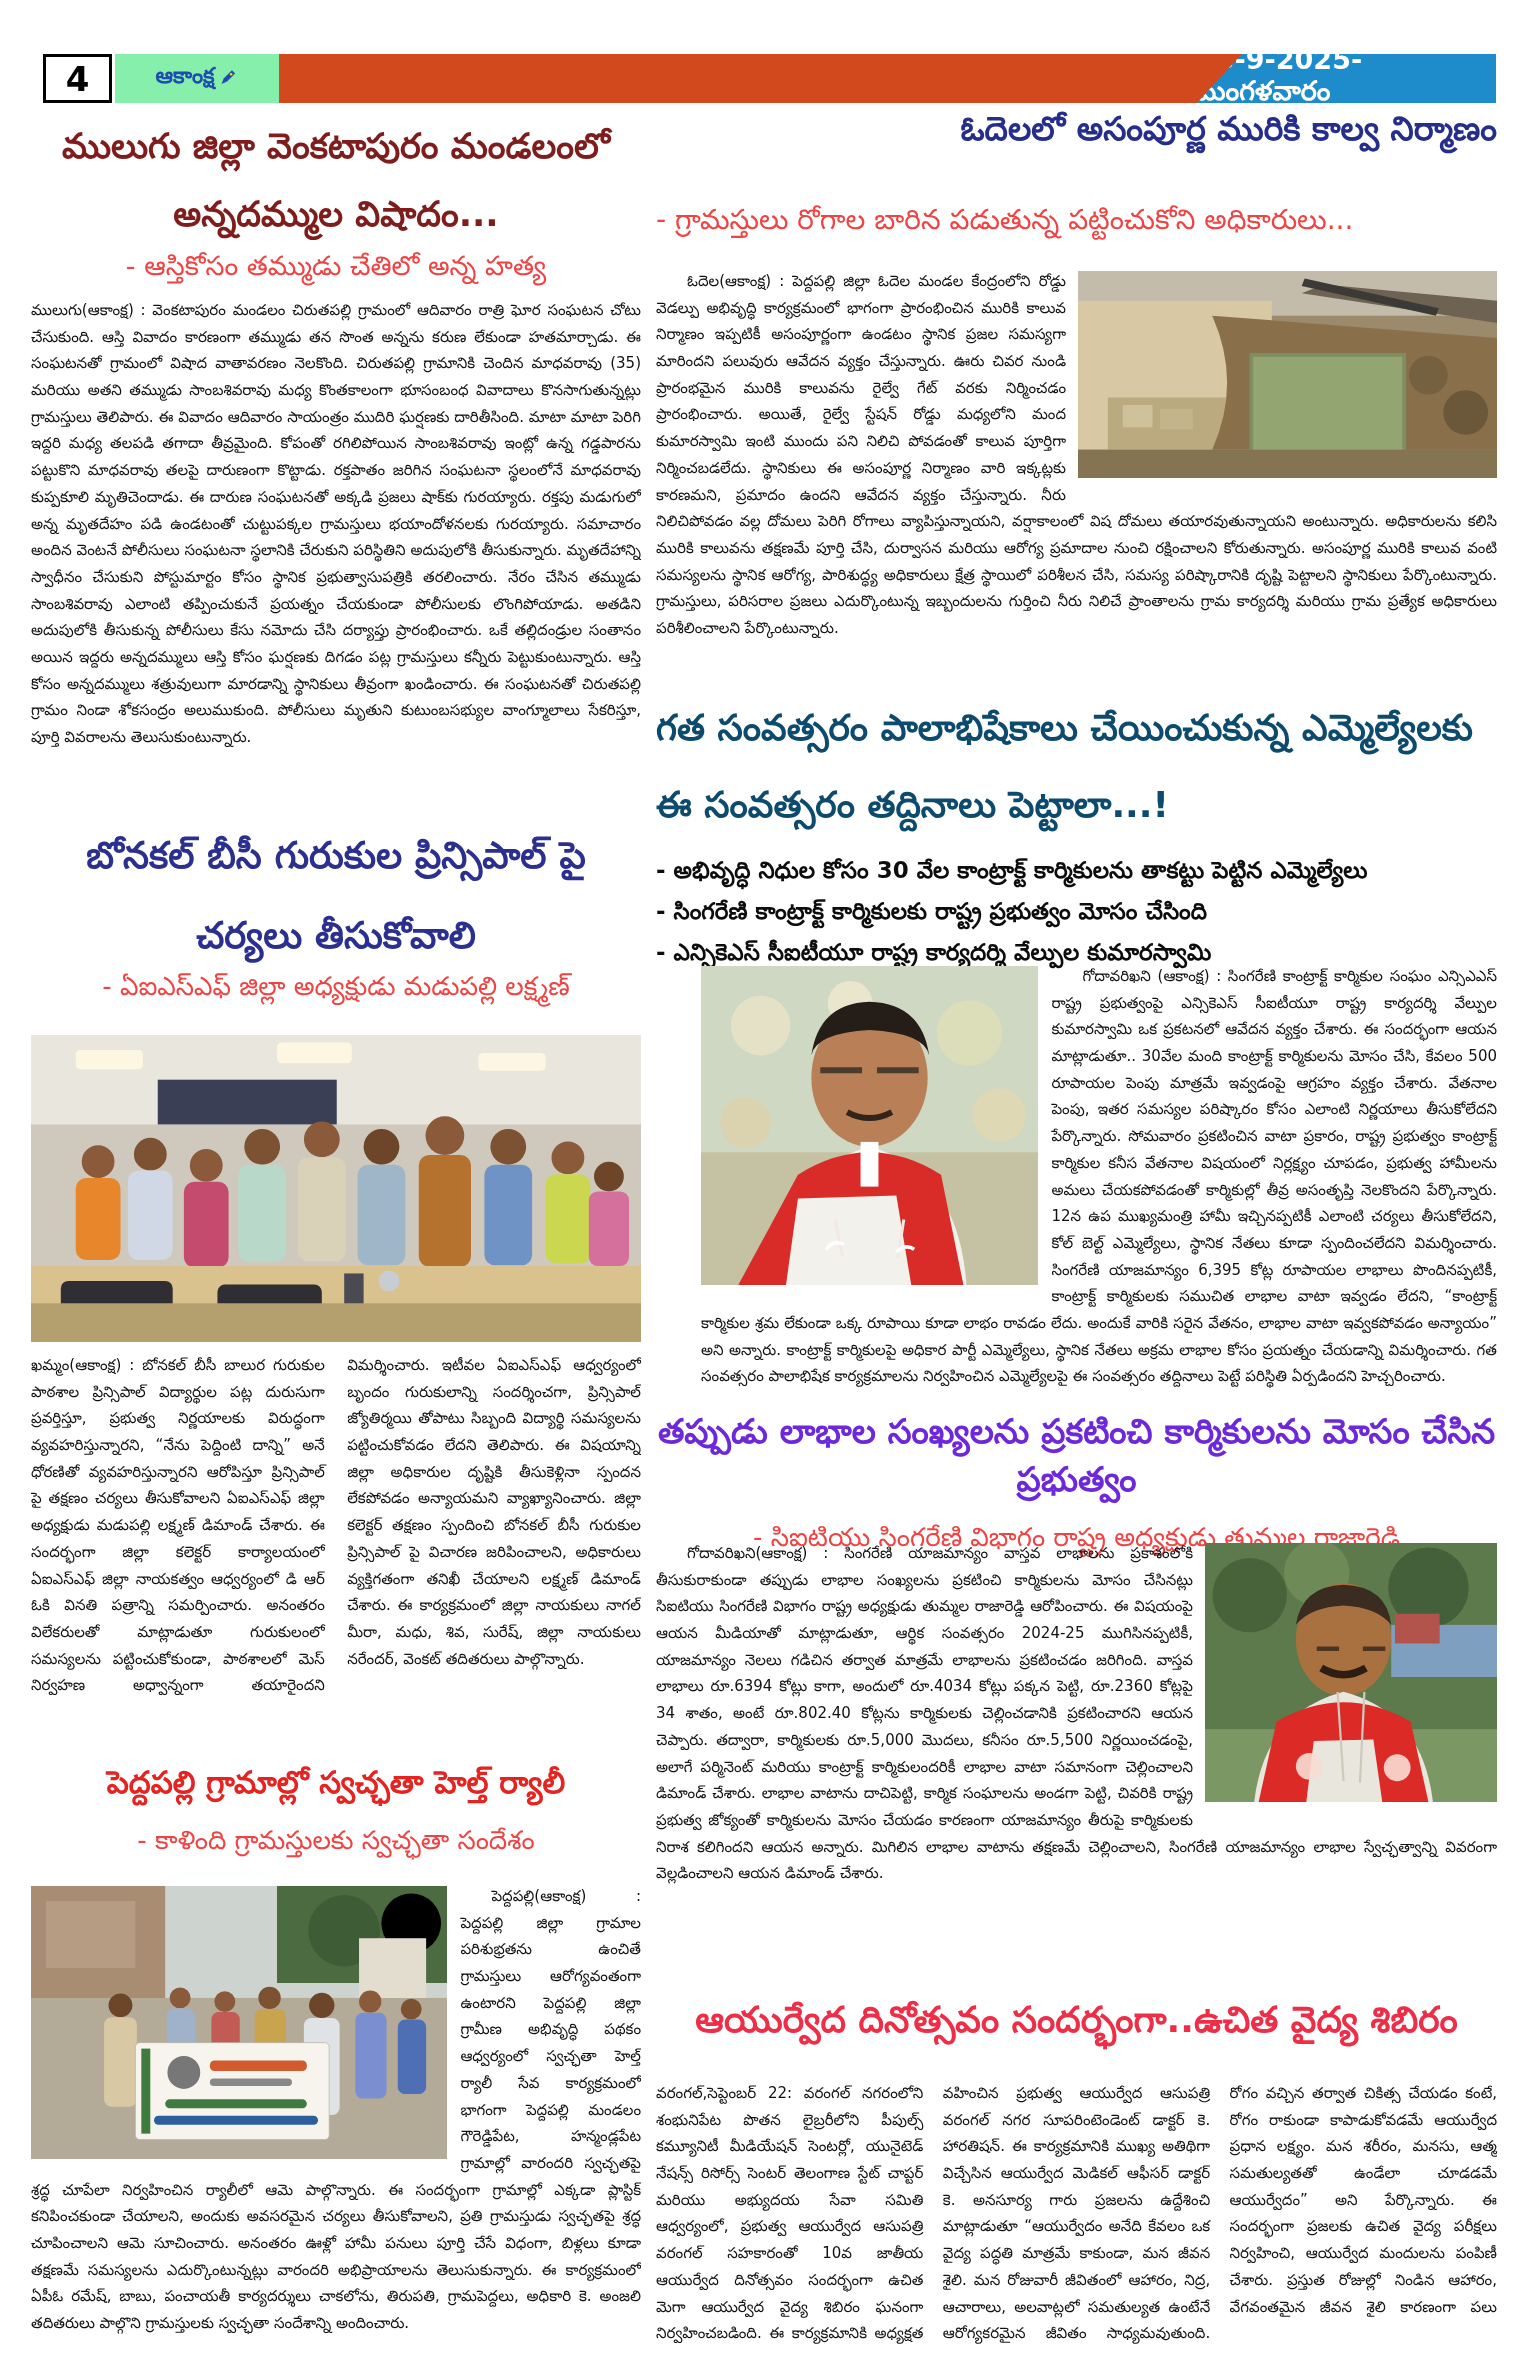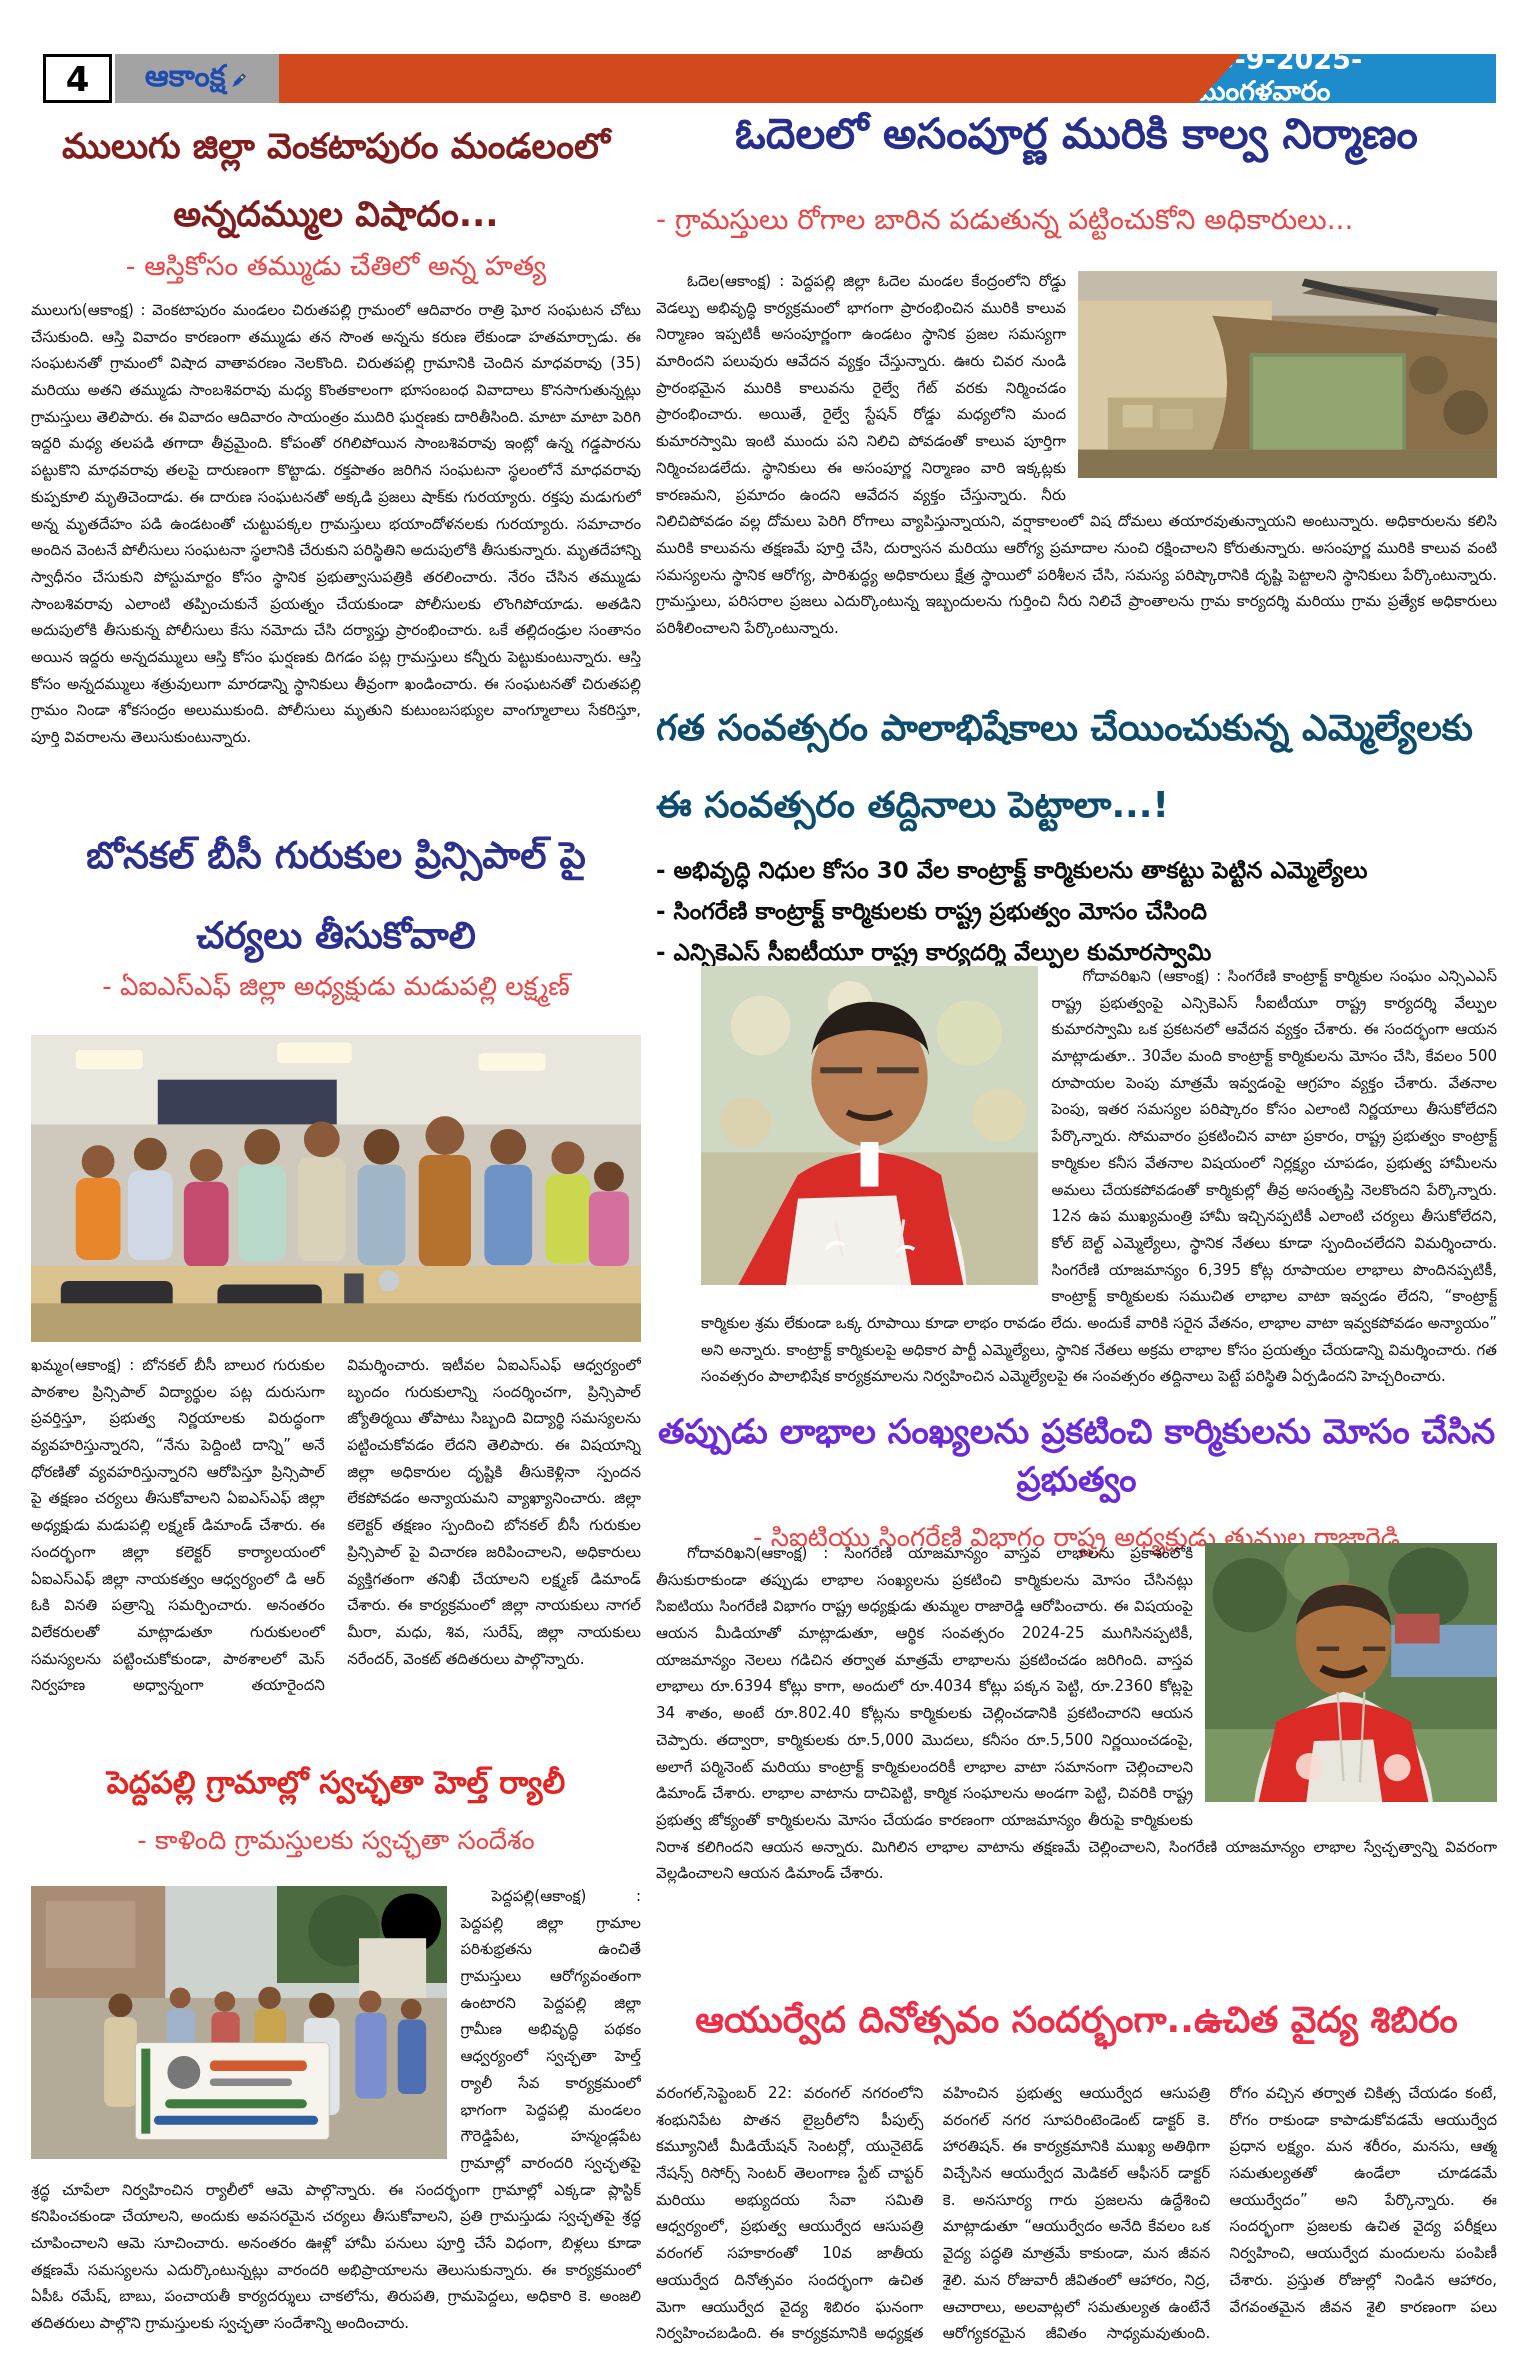--- a/index.html
+++ b/index.html
@@ -2,23 +2,23 @@
 <html lang="te" style="font-size:12px"><head>
 <meta charset="utf-8">
 <style>
   html,body{margin:0;padding:0;background:#e8e8e8;}
   .page{position:relative;width:1541px;height:2377px;background:#ffffff;margin:0 auto;overflow:hidden;
         font-family:"DejaVu Sans","Liberation Sans",sans-serif;color:#111;}
   
   .pagenum{position:absolute;left:43px;top:54px;width:69px;height:49px;border:3px solid #000;background:#fff;
            box-sizing:border-box;display:flex;align-items:center;justify-content:center;
            font-size:34px;font-weight:bold;color:#000;}
-  .logo{position:absolute;left:115px;top:54px;width:164px;height:49px;background:#a3a3a3;
+  .logo{position:absolute;left:115px;top:54px;width:164px;height:49px;background:#86efac;
         display:flex;align-items:center;justify-content:center;gap:4.5px;
-        font-size:30px;font-weight:bold;color:#1f4cb0;}
+        font-size:22px;font-weight:bold;color:#1f4cb0;}
   .mast-bar{position:absolute;left:279px;top:54px;width:1217px;height:49px;background:#d2491e;}
   .date-banner{position:absolute;left:1197px;top:54px;width:299px;height:49px;background:#1e8ccb;
         clip-path:polygon(15% 0,100% 0,100% 100%,0 100%);
         display:flex;align-items:center;justify-content:flex-end;padding-right:13.4px;box-sizing:border-box;
         font-size:27px;font-weight:bold;color:#ffffff;}
   
   .abs{position:absolute;box-sizing:border-box;}
   .headline{font-weight:bold;text-align:center;}
   .subhead{font-weight:normal;text-align:center;color:#ef4444;}
   .body-text{font-size:15px;line-height:1.78;text-align:justify;color:#101010;overflow:hidden;}
@@ -134,21 +134,21 @@
         <circle cx="205" cy="250" r="22" fill="#777"></circle>
         <rect x="240" y="234" width="130" height="14" rx="6" fill="#d15a2e"></rect>
         <rect x="240" y="258" width="110" height="10" rx="5" fill="#888"></rect>
         <rect x="180" y="286" width="190" height="12" rx="6" fill="#3f7a3f"></rect>
         <rect x="165" y="308" width="220" height="12" rx="6" fill="#2d5e9e"></rect>
       </svg>
     </figure>
     <p>పెద్దపల్లి(ఆకాంక్ష) : పెద్దపల్లి జిల్లా గ్రామాల పరిశుభ్రతను ఉంచితే గ్రామస్తులు ఆరోగ్యవంతంగా ఉంటారని పెద్దపల్లి జిల్లా గ్రామీణ అభివృద్ధి పథకం ఆధ్వర్యంలో స్వచ్ఛతా హెల్త్ ర్యాలీ సేవ కార్యక్రమంలో భాగంగా పెద్దపల్లి మండలం గౌరెడ్డిపేట, హన్మండ్లపేట గ్రామాల్లో వారందరి స్వచ్ఛతపై శ్రద్ధ చూపేలా నిర్వహించిన ర్యాలీలో ఆమె పాల్గొన్నారు. ఈ సందర్భంగా గ్రామాల్లో ఎక్కడా ప్లాస్టిక్ కనిపించకుండా చేయాలని, అందుకు అవసరమైన చర్యలు తీసుకోవాలని, ప్రతి గ్రామస్తుడు స్వచ్ఛతపై శ్రద్ధ చూపించాలని ఆమె సూచించారు. అనంతరం ఊళ్లో హామీ పనులు పూర్తి చేసే విధంగా, బిళ్లలు కూడా తక్షణమే సమస్యలను ఎదుర్కొంటున్నట్లు వారందరి అభిప్రాయాలను తెలుసుకున్నారు. ఈ కార్యక్రమంలో ఏపీఓ రమేష్, బాబు, పంచాయతీ కార్యదర్శులు చాకలోను, తిరుపతి, గ్రామపెద్దలు, అధికారి కె. అంజలి తదితరులు పాల్గొని గ్రామస్తులకు స్వచ్ఛతా సందేశాన్ని అందించారు.</p>
   </div>
 
-  <div class="abs headline" style="left:656px;top:109px;width:841px;font-size:42px;color:#252e8b;">ఓదెలలో అసంపూర్ణ మురికి కాల్వ నిర్మాణం</div>
+  <div class="abs headline" style="left:656px;top:109px;width:841px;font-size:33px;color:#252e8b;text-align:right;">ఓదెలలో అసంపూర్ణ మురికి కాల్వ నిర్మాణం</div>
   <div class="abs subhead" style="left:656px;top:203px;width:841px;font-size:28px;text-align:left;">- గ్రామస్తులు రోగాల బారిన పడుతున్న పట్టించుకోని అధికారులు...</div>
   <div class="abs body-text" style="left:656px;top:268px;width:841px;height:415px;">
     <figure class="ph-r" style="width:419px;height:207px;">
       <svg viewBox="0 0 562 278" preserveAspectRatio="none">
         <rect width="562" height="278" fill="#9c8a6d"></rect>
         <rect width="562" height="60" fill="#c4bcab"></rect>
         <path d="M300 30 L562 70 L562 40 L330 18 Z" fill="#6e6352"></path>
         <path d="M0 40 h260 v200 H0 z" fill="#d8c9a4"></path>
         <path d="M40 170 h200 v70 H40 z" fill="#bba97f"></path>
         <rect x="60" y="180" width="40" height="30" fill="#cfc19a"></rect>

